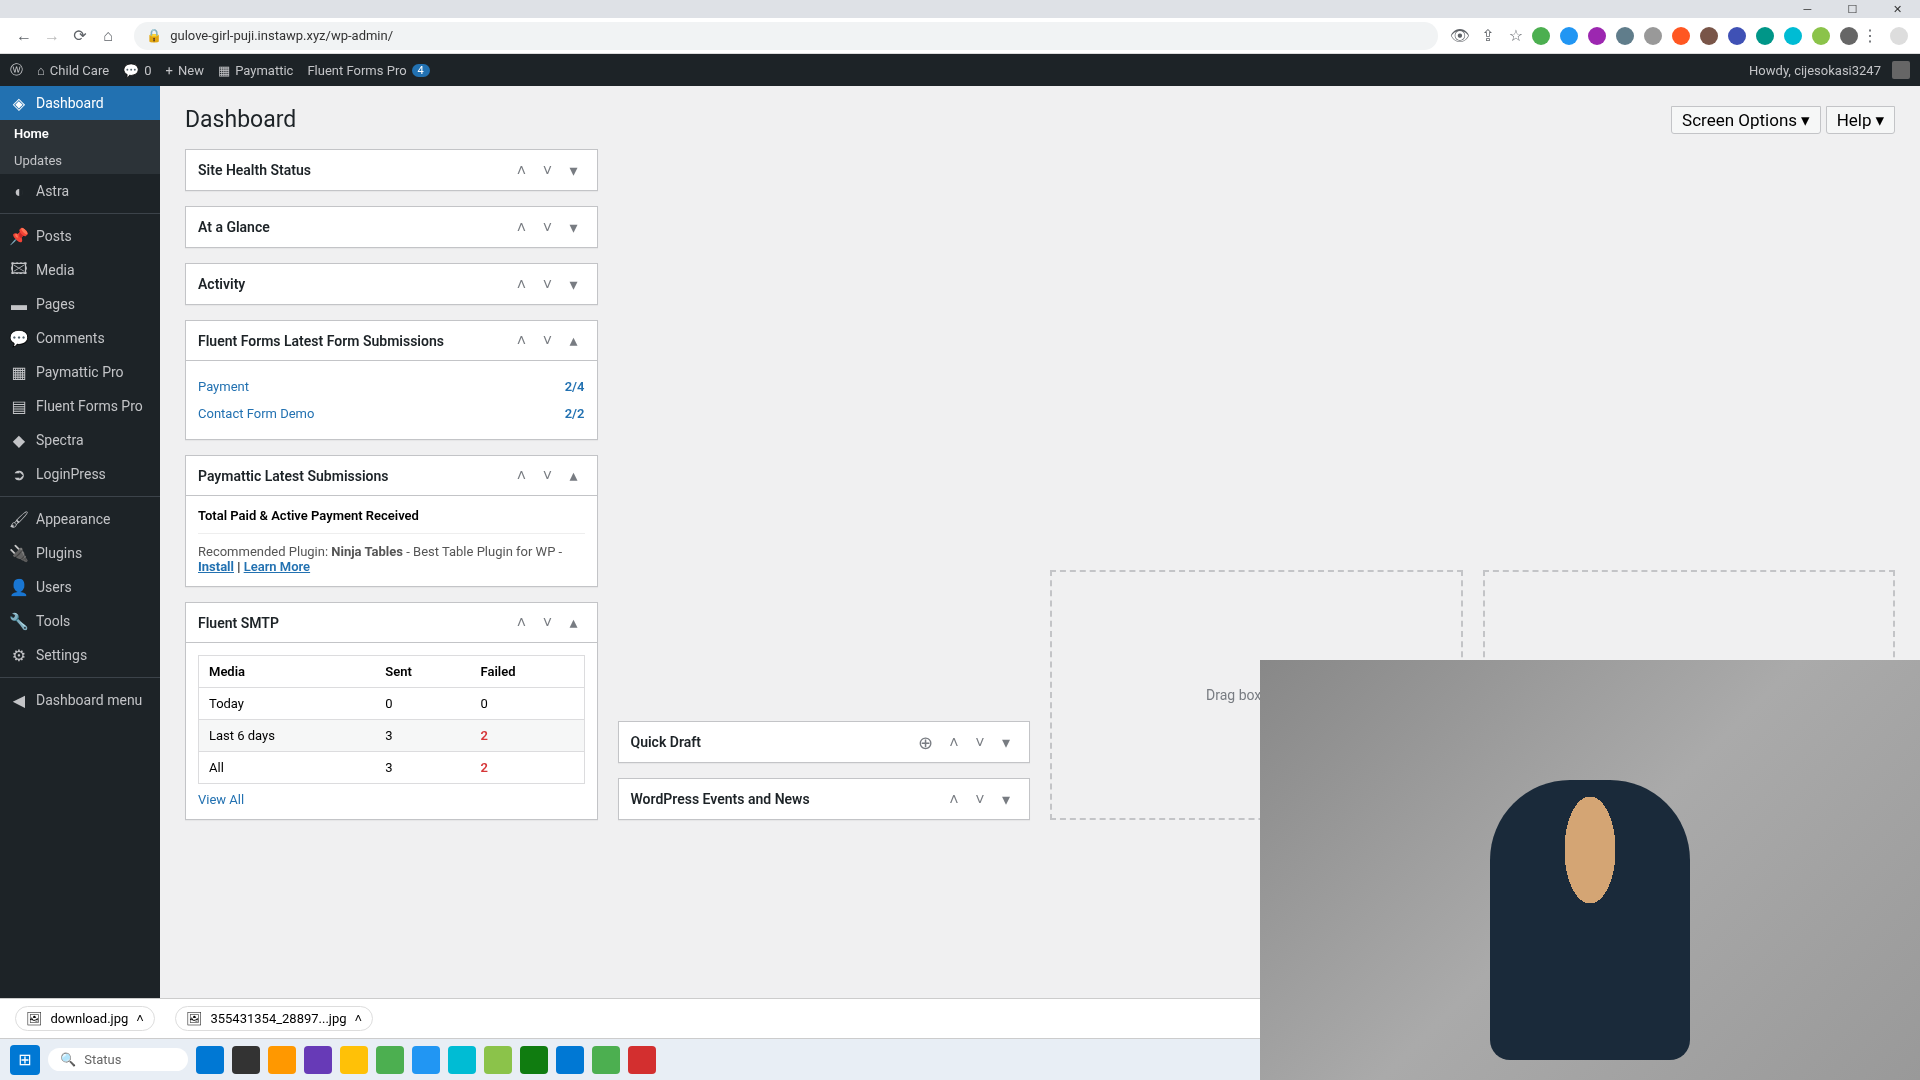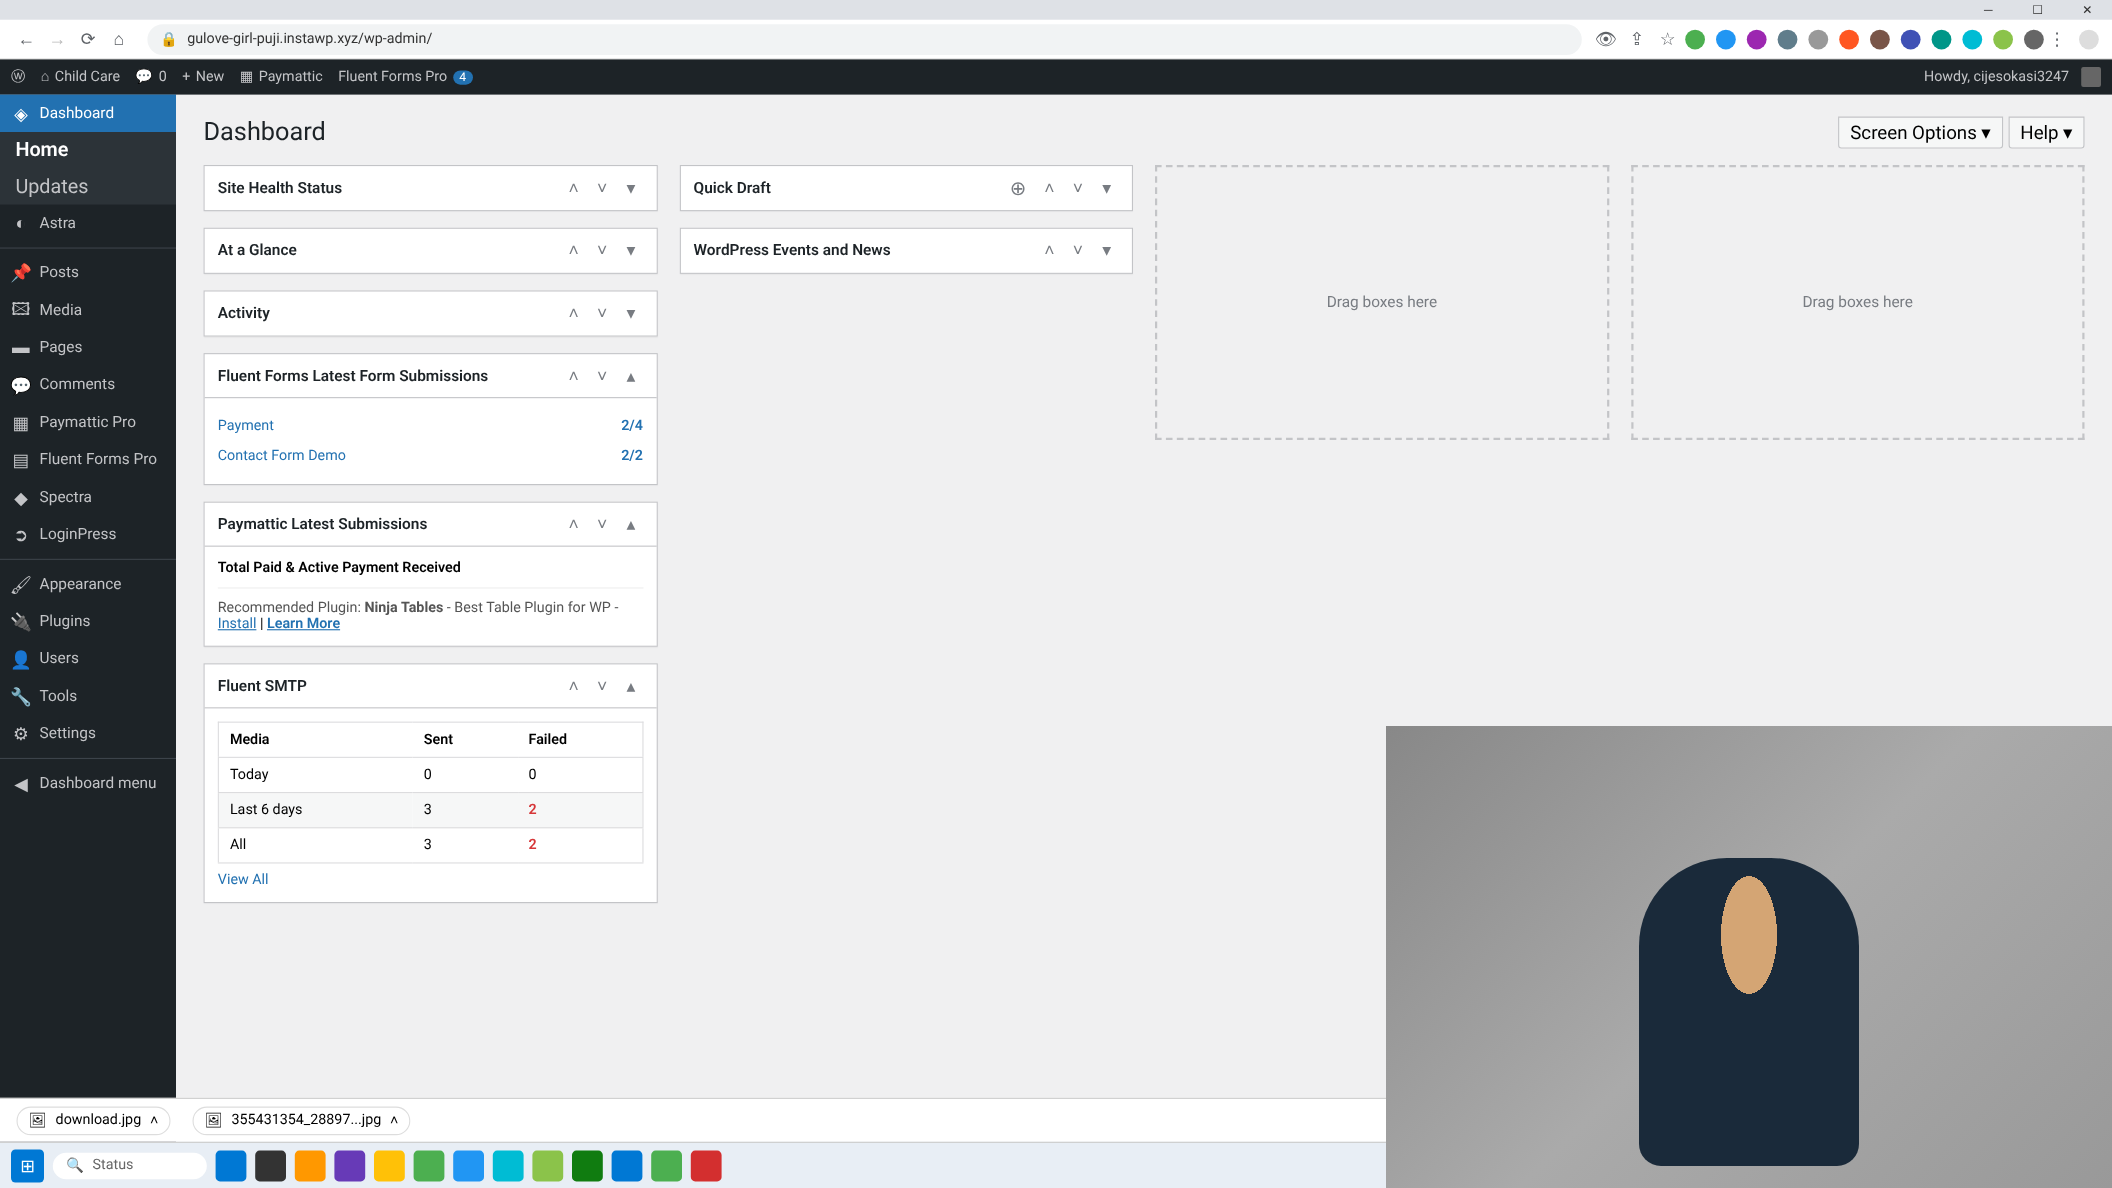--- a/index.html
+++ b/index.html
@@ -21,34 +21,34 @@
 .ab-badge { background: #d63638; color: #fff; border-radius: 10px; padding: 0 6px; font-size: 11px; }
 .ab-badge.blue { background: #2271b1; }
 
 
 .wp-wrap { display: flex; height: calc(100% - 86px); }
 .wp-sidebar { width: 160px; background: #1d2327; color: #c3c4c7; font-size: 14px; flex-shrink: 0; }
 .menu-item { display: flex; align-items: center; padding: 8px 10px; cursor: pointer; gap: 8px; }
 .menu-item.current { background: #2271b1; color: #fff; position: relative; }
 .menu-item.current::after { content: ''; position: absolute; right: -8px; top: 50%; transform: translateY(-50%); border: 8px solid transparent; border-right-color: #f0f0f1; }
 .submenu { background: #2c3338; }
-.submenu-item { padding: 6px 10px 6px 14px; font-size: 18px; cursor: pointer; color: #c3c4c7; }
+.submenu-item { padding: 6px 10px 6px 14px; font-size: 13px; cursor: pointer; color: #c3c4c7; }
 .submenu-item.current { color: #fff; font-weight: 600; }
 .menu-icon { width: 18px; height: 18px; display: flex; align-items: center; justify-content: center; font-size: 16px; }
 .menu-sep { border-top: 1px solid #3c434a; margin: 5px 0; }
 
 
 .wp-content { flex: 1; padding: 20px 25px; overflow-y: auto; position: relative; }
 .content-header { display: flex; justify-content: space-between; align-items: flex-start; margin-bottom: 15px; }
 .page-title { font-size: 23px; font-weight: 400; color: #1d2327; }
 .screen-tabs { display: flex; gap: 5px; }
 .screen-tab { background: #f6f7f7; border: 1px solid #c3c4c7; border-radius: 0 0 3px 3px; padding: 3px 10px; font-size: 17px; cursor: pointer; display: flex; align-items: center; gap: 4px; }
 
 
-.dashboard-widgets { display: flex; gap: 20px; }
+.dashboard-widgets { display: flex; gap: 20px; align-items: flex-end; }
 .widget-col { flex: 1; display: flex; flex-direction: column; gap: 15px; min-width: 0; }
 .postbox { background: #fff; border: 1px solid #c3c4c7; box-shadow: 0 1px 1px rgba(0,0,0,.04); }
 .postbox-header { display: flex; justify-content: space-between; align-items: center; padding: 0 12px; height: 40px; border-bottom: 1px solid #c3c4c7; }
 .postbox-header.collapsed { border-bottom: none; }
 .postbox-title { font-size: 14px; font-weight: 600; color: #1d2327; }
 .postbox-actions { display: flex; gap: 4px; color: #787c82; }
 .postbox-actions span { cursor: pointer; width: 22px; text-align: center; }
 .postbox-content { padding: 12px; font-size: 13px; }
 .form-row { display: flex; justify-content: space-between; padding: 6px 0; }
 .form-row a { color: #2271b1; text-decoration: none; }
@@ -310,21 +310,21 @@
                 <span>˅</span>
                 <span>▴</span>
               </div>
           </div>
           <div class="postbox-content">
             <div style="font-weight:600;padding-bottom:10px;border-bottom:1px solid #eee;margin-bottom:10px">Total Paid &amp; Active Payment Received</div>
             <div style="color:#555">
               <span>Recommended Plugin: </span><strong>Ninja Tables</strong><span> - Best Table Plugin for WP -</span>
             </div>
             <div>
-              <a href="#" style="color:#2271b1;font-weight:400;text-decoration:underline">Install</a><span> | </span><a href="#" style="color:#2271b1;font-weight:600;text-decoration:underline">Learn More</a>
+              <a href="#" style="color:#2271b1;font-weight:700;text-decoration:underline">Install</a><span> | </span><a href="#" style="color:#2271b1;font-weight:600;text-decoration:underline">Learn More</a>
             </div>
           </div>
         </div>
         <div class="postbox">
           <div class="postbox-header">
             <span class="postbox-title">Fluent SMTP</span>
             <div class="postbox-actions">
                 <span>˄</span>
                 <span>˅</span>
                 <span>▴</span>

